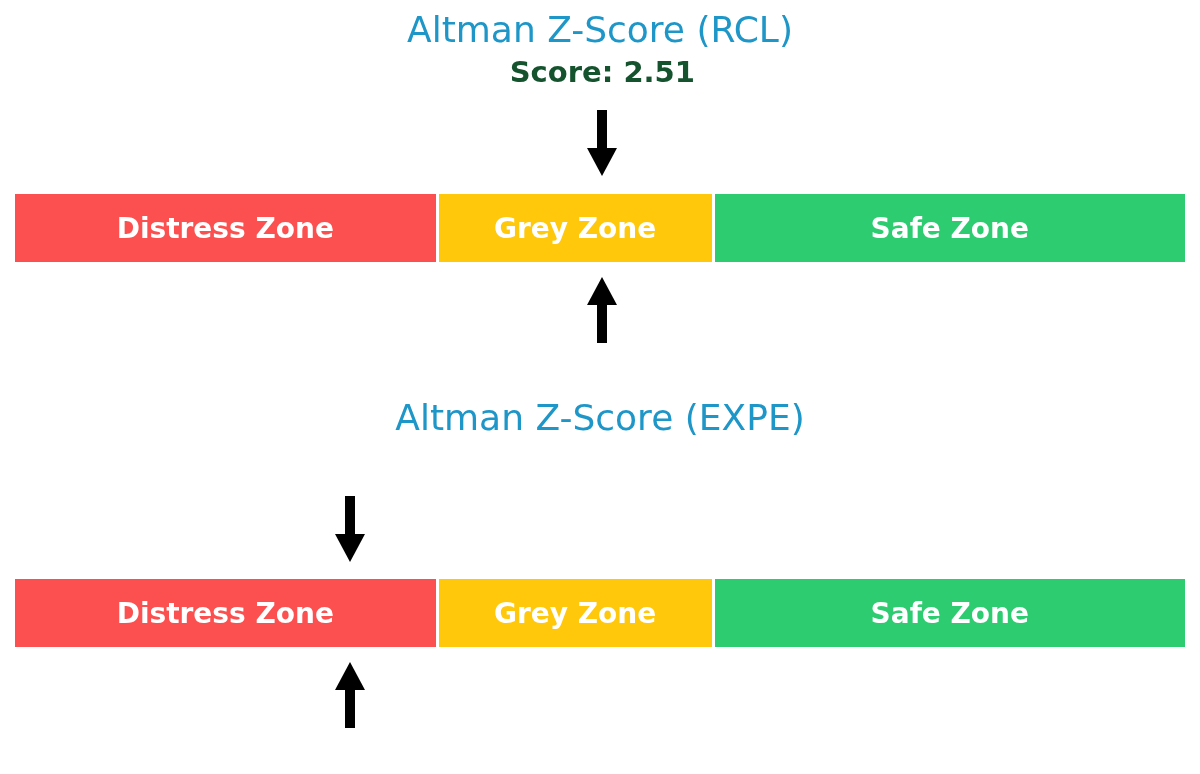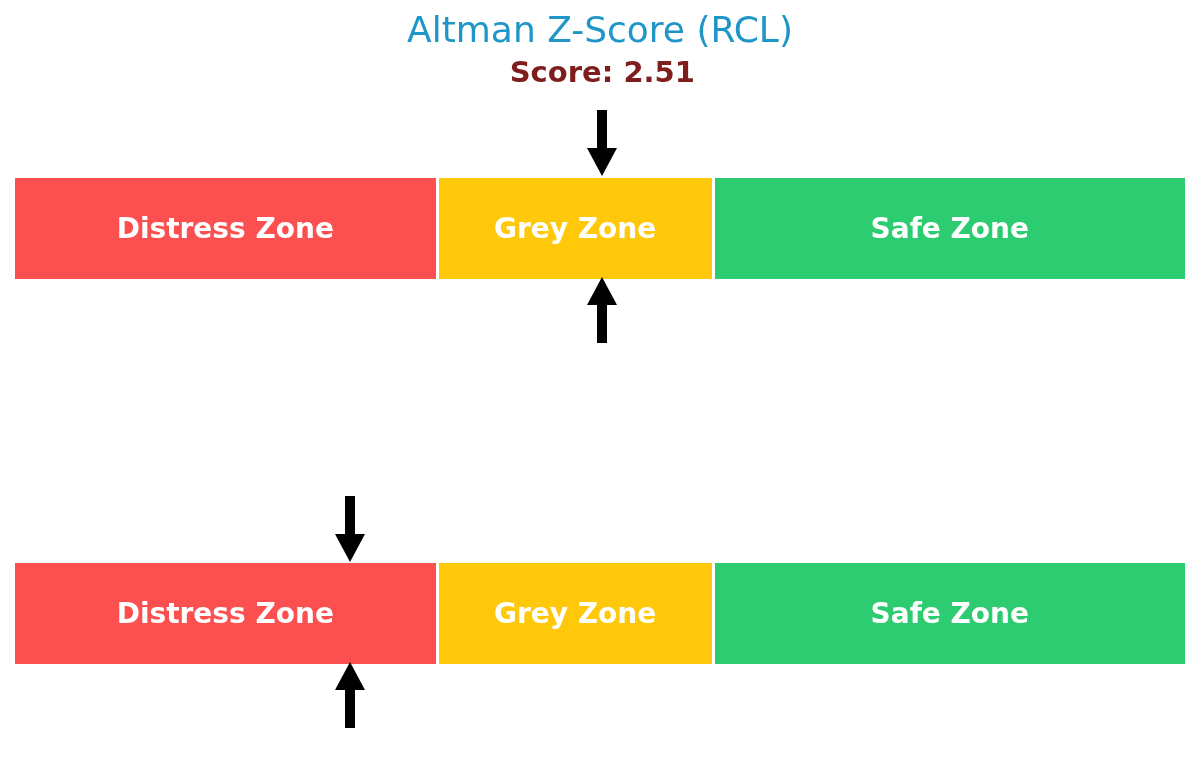--- a/index.html
+++ b/index.html
@@ -27,30 +27,31 @@
     font-weight: 400;
     letter-spacing: 0px;
     white-space: nowrap;
   }
   .score-label {
     position: absolute;
     transform: translateX(-50%);
     font-size: 29px;
     line-height: 34px;
     font-weight: 700;
-    color: #7f1d1d;
+    color: #14532d;
     white-space: nowrap;
   }
 
   .zone-bar {
     position: absolute;
     left: 15px;
     width: 1170px;
-    height: 101px;
+    height: 68px;
     display: flex;
+    margin-top: 16px;
   }
   .zone {
     height: 100%;
     display: flex;
     align-items: center;
     justify-content: center;
     box-sizing: border-box;
     font-size: 28px;
     font-weight: 700;
     color: #ffffff;
@@ -120,20 +121,21 @@
       </div>
     </div>
 
     <div class="arrow up at-score" style="left: 602.34px;">
       <div class="head"></div>
       <div class="shaft"></div>
     </div>
   </div>
 
   <div class="chart c1">
+    <div class="chart-title" style="color: rgb(30, 150, 200);">Altman Z-Score (EXPE)</div>
 
     <div class="arrow down at-score" style="left: 349.62px;">
       <div class="shaft"></div>
       <div class="head"></div>
     </div>
 
     <div class="zone-bar">
       <div class="zone sep" style="width: 423.54px; background: rgb(252, 79, 79); color: rgb(255, 255, 255);">
         <span>Distress Zone</span>
       </div>

